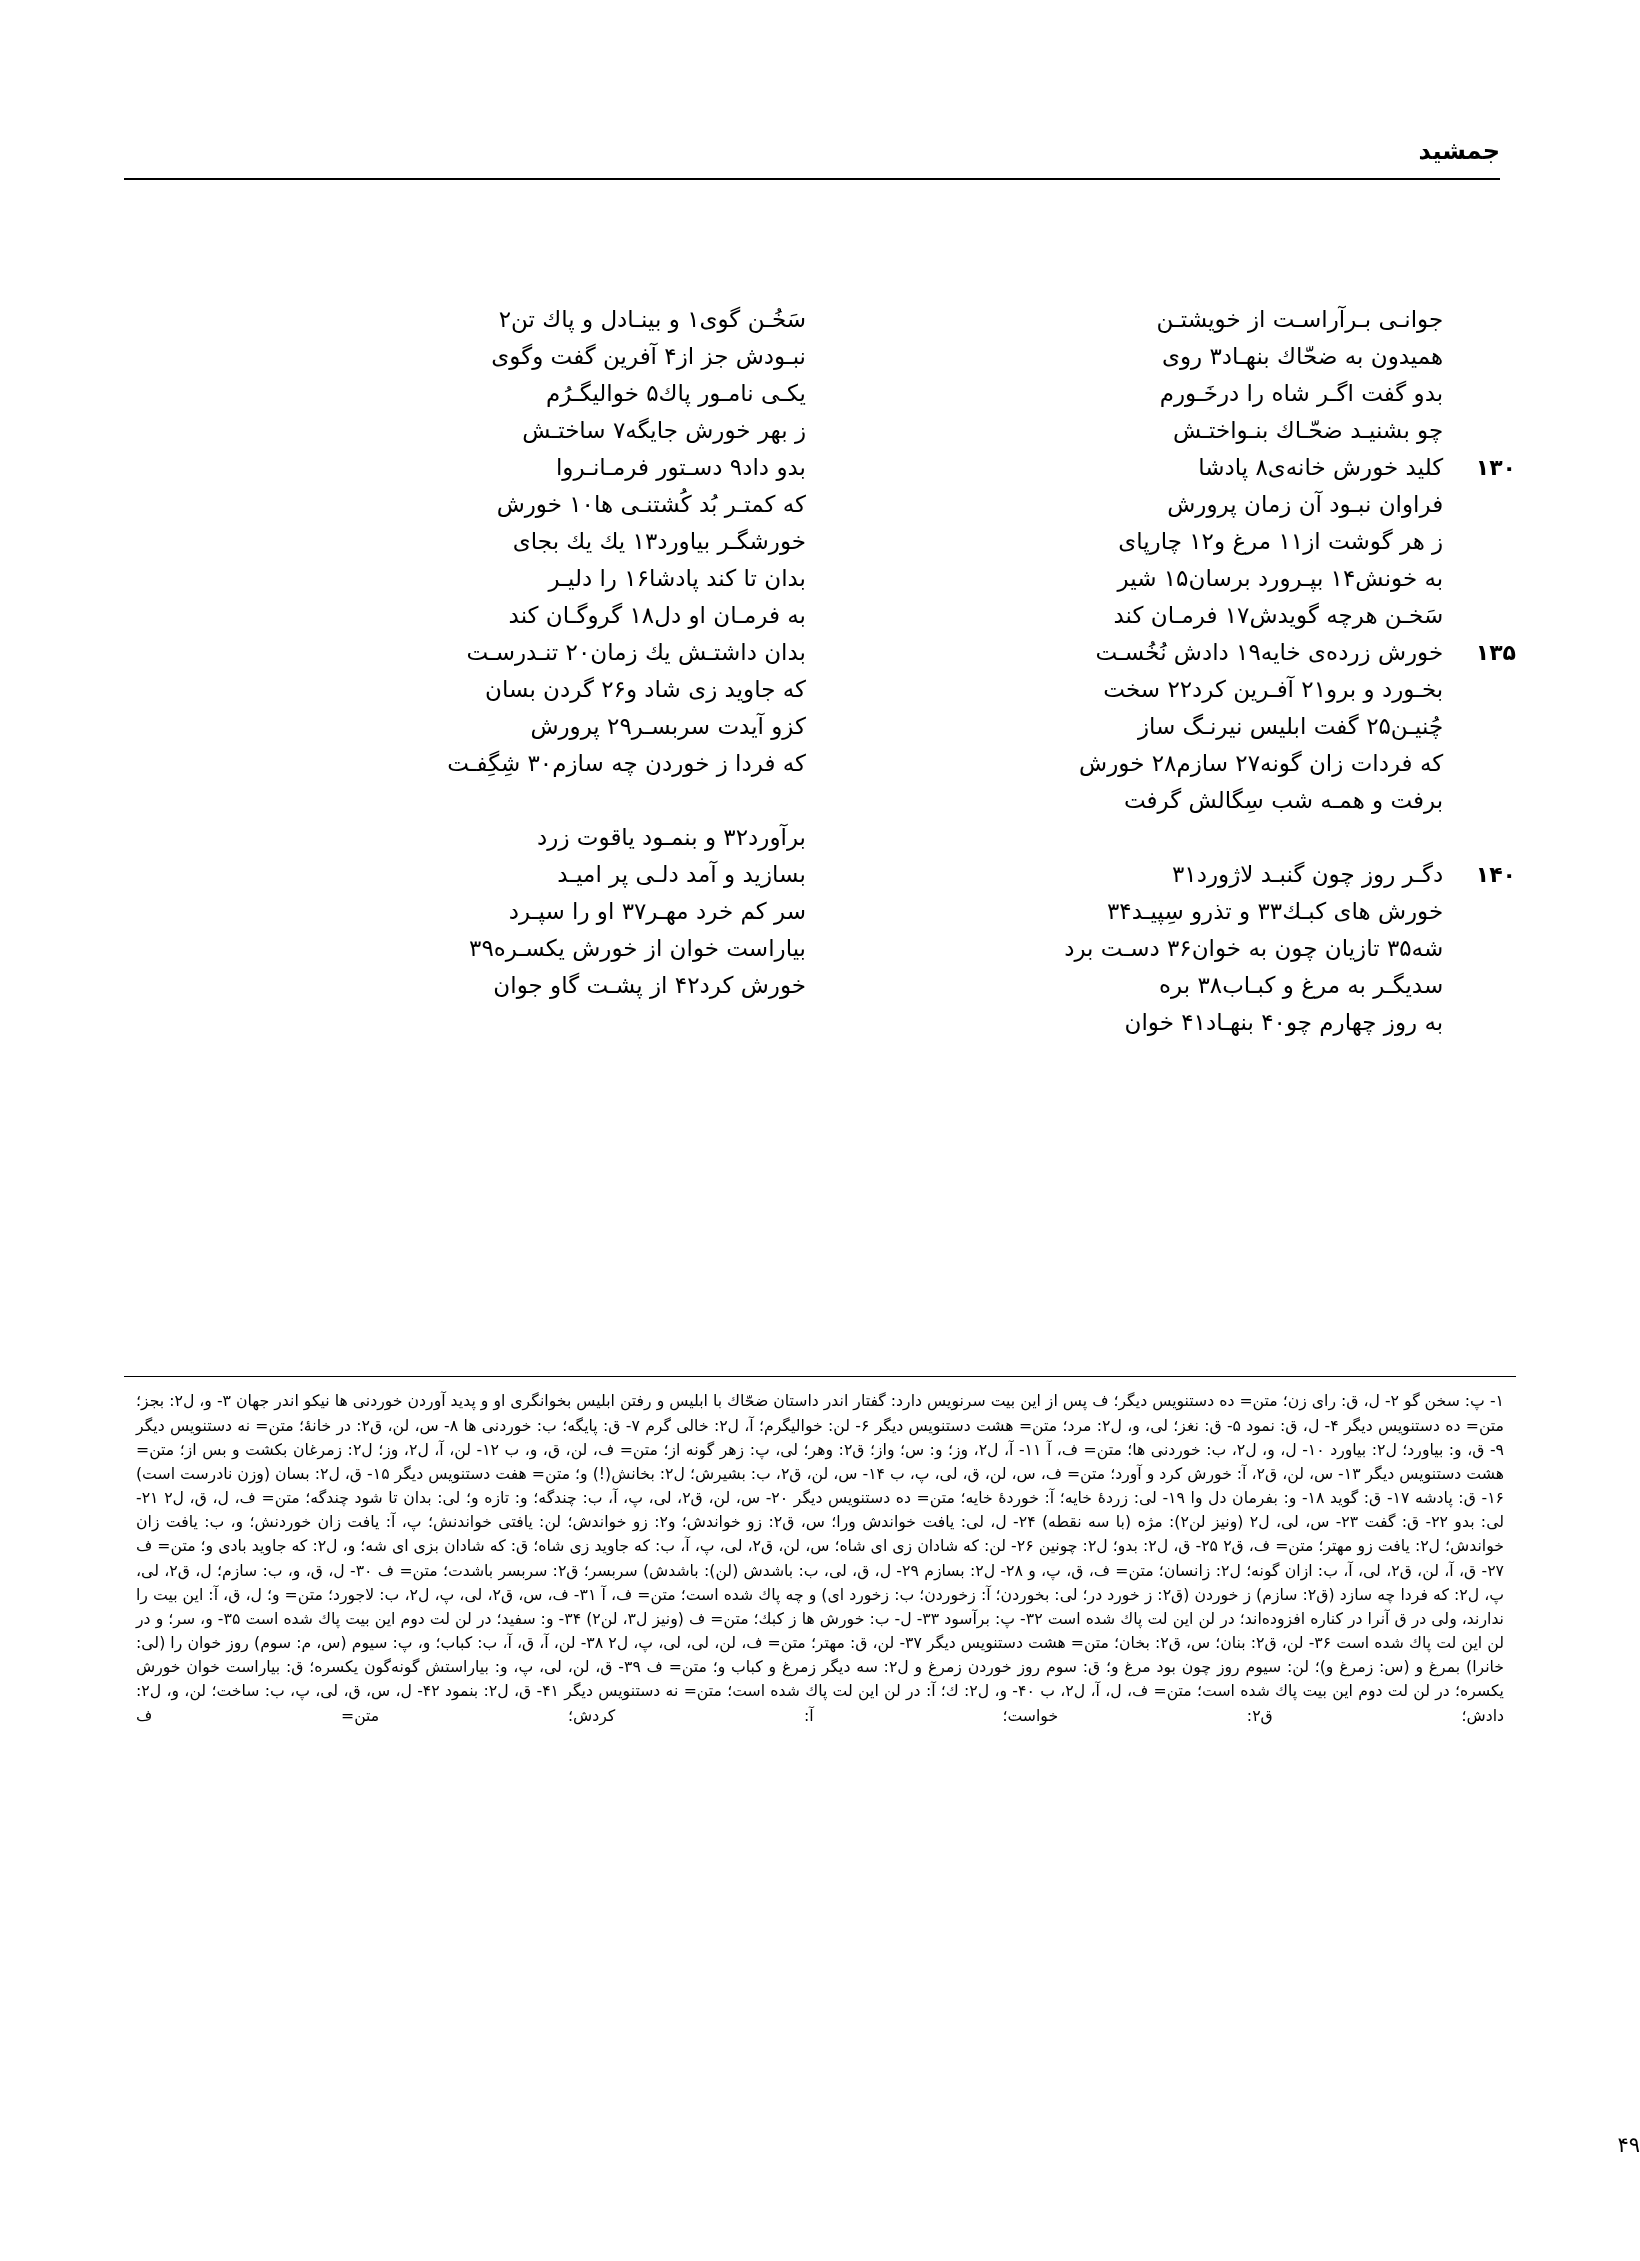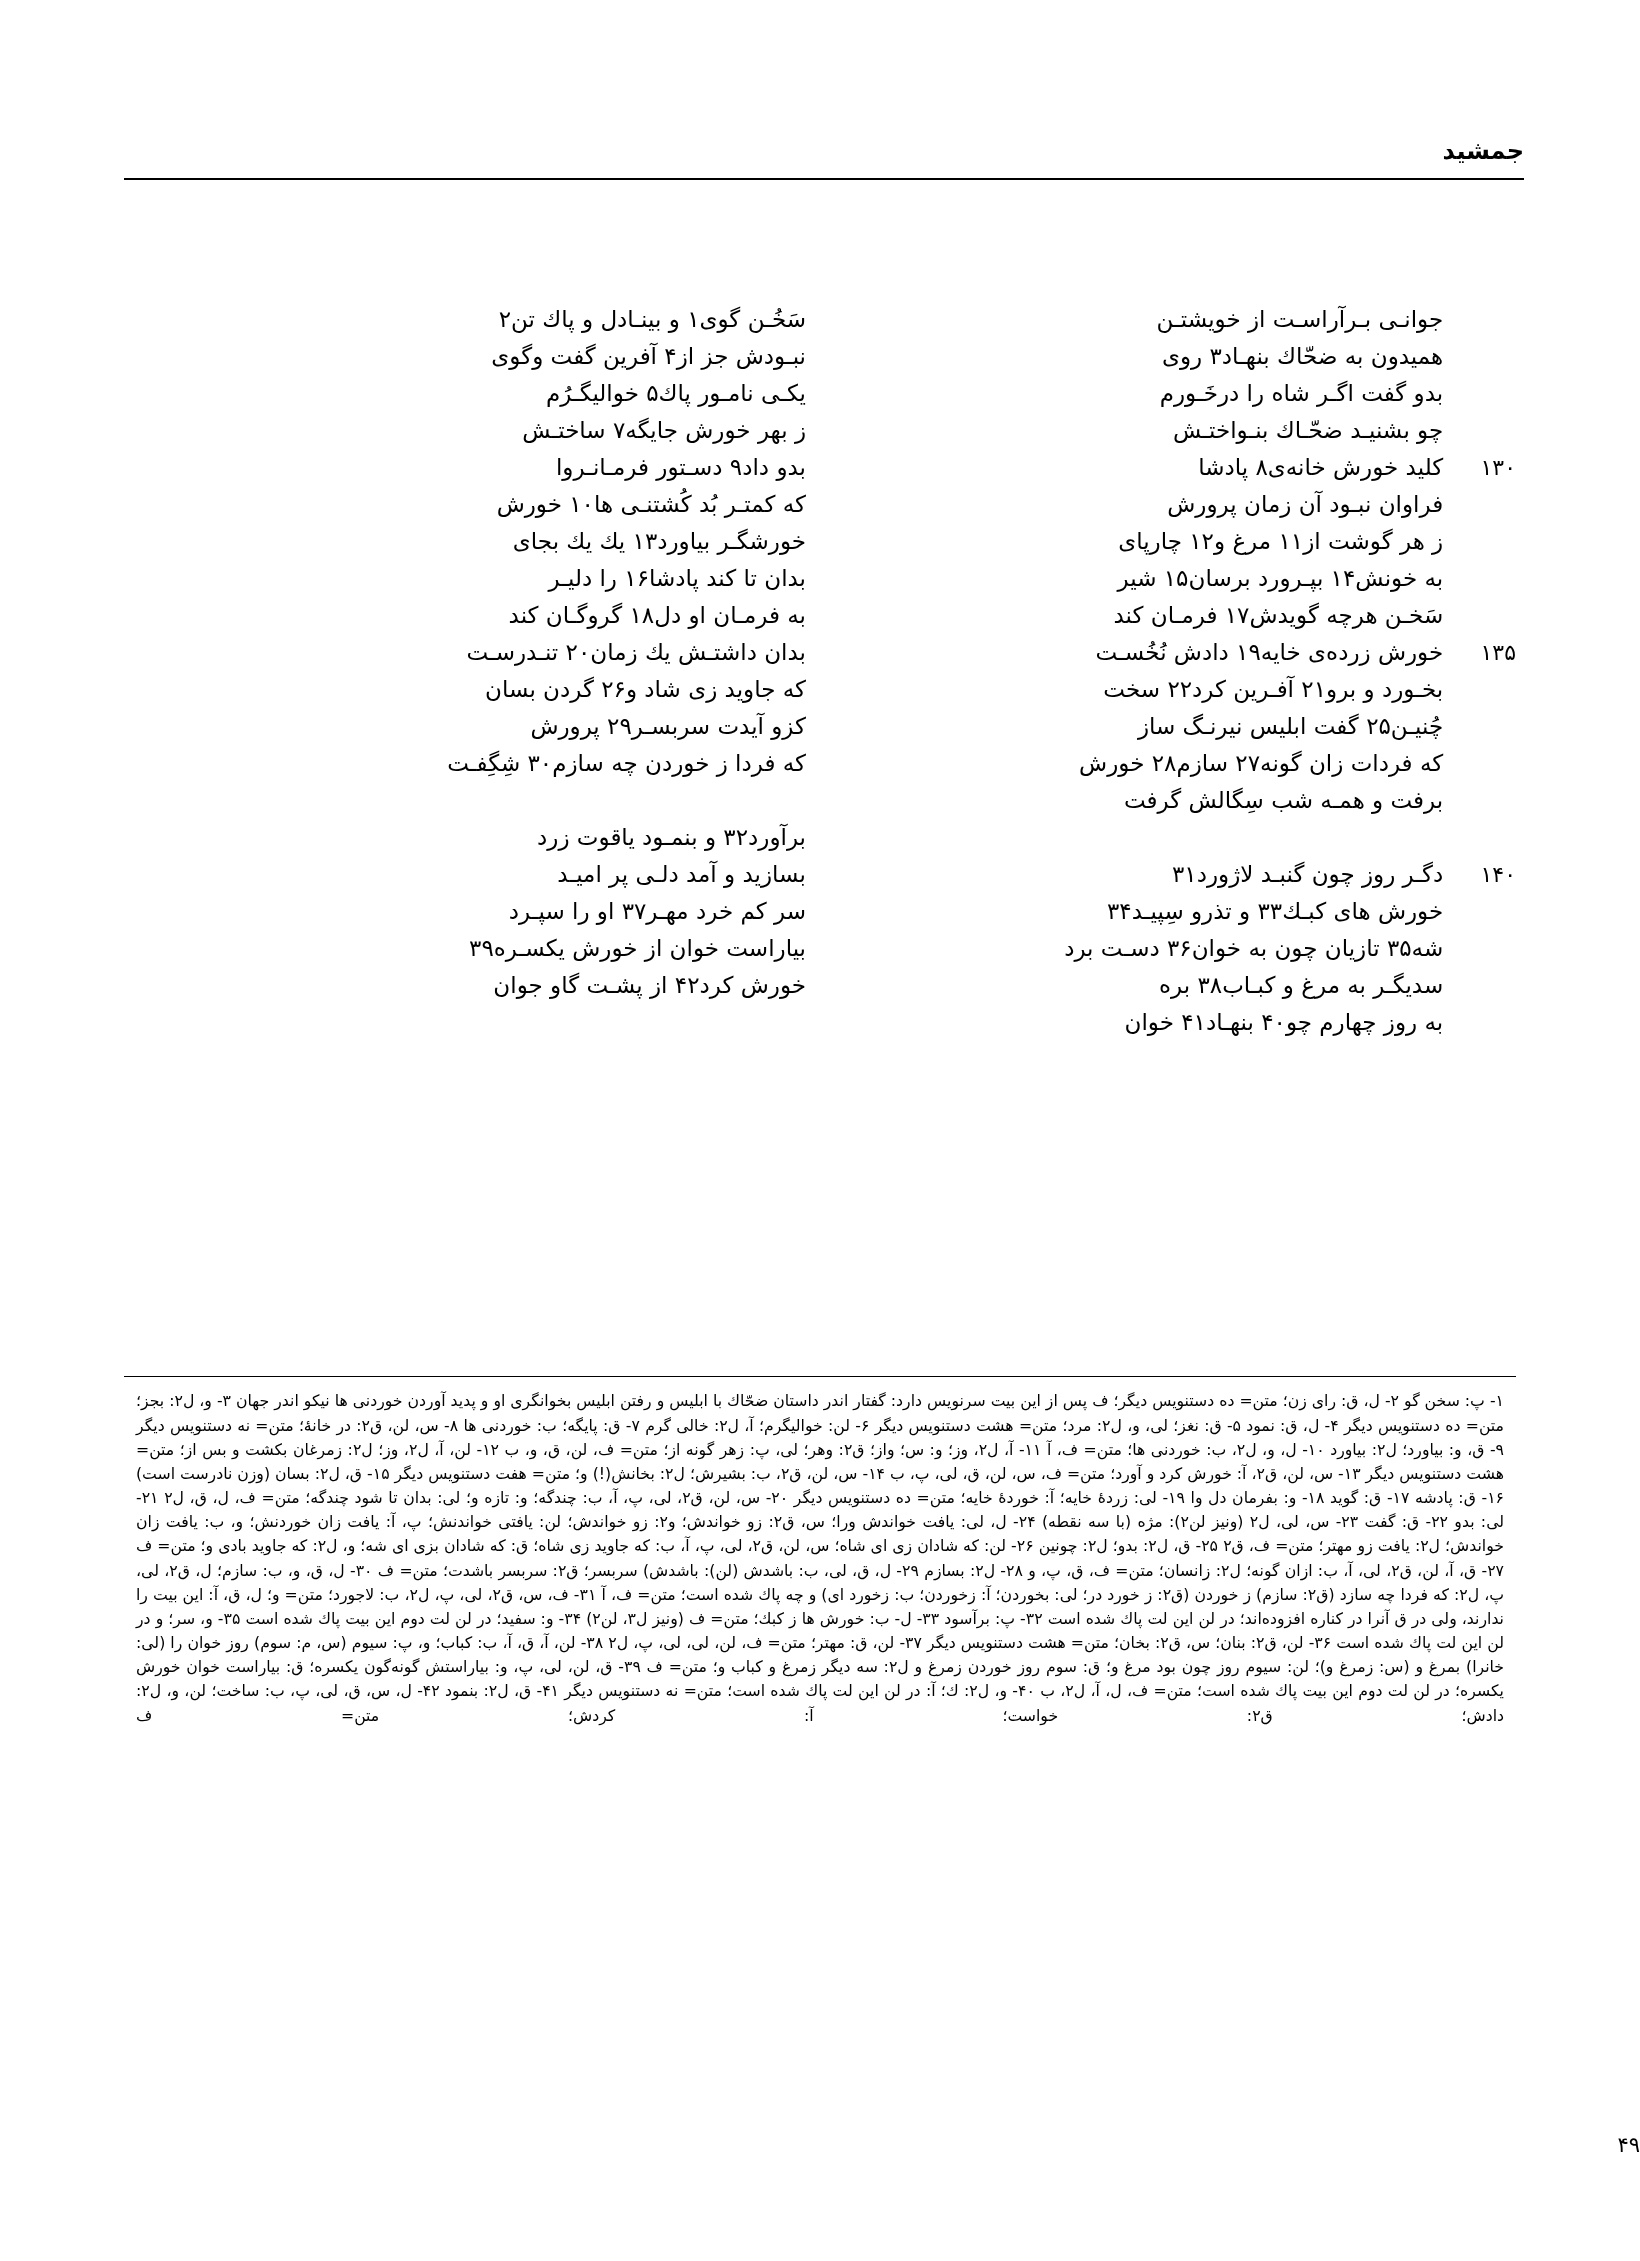--- a/index.html
+++ b/index.html
@@ -17,21 +17,21 @@
   }
   .page {
     position: absolute;
     inset: 0;
     padding: 0;
   }
   
   .header {
     position: absolute;
     top: 137px;
-    right: 116px;
+    right: 140px;
     left: 124px;
   }
   .header-title {
     font-size: 24px;
     font-weight: bold;
     text-align: right;
     letter-spacing: 0.7px;
     padding-bottom: 12.6px;
   }
   .header-rule {
@@ -67,20 +67,21 @@
     height: 37px;
     white-space: nowrap;
   }
   .num {
     width: 63px;
     min-width: 63px;
     text-align: right;
     font-size: 22px;
     padding-left: 9.8px;
     direction: rtl;
+    font-weight: bold;
   }
   .hemistich {
     flex: 1;
     display: flex;
     flex-direction: row;
     justify-content: space-between;
     direction: rtl;
     letter-spacing: 0px;
   }
   .spacer { height: 37px; }

